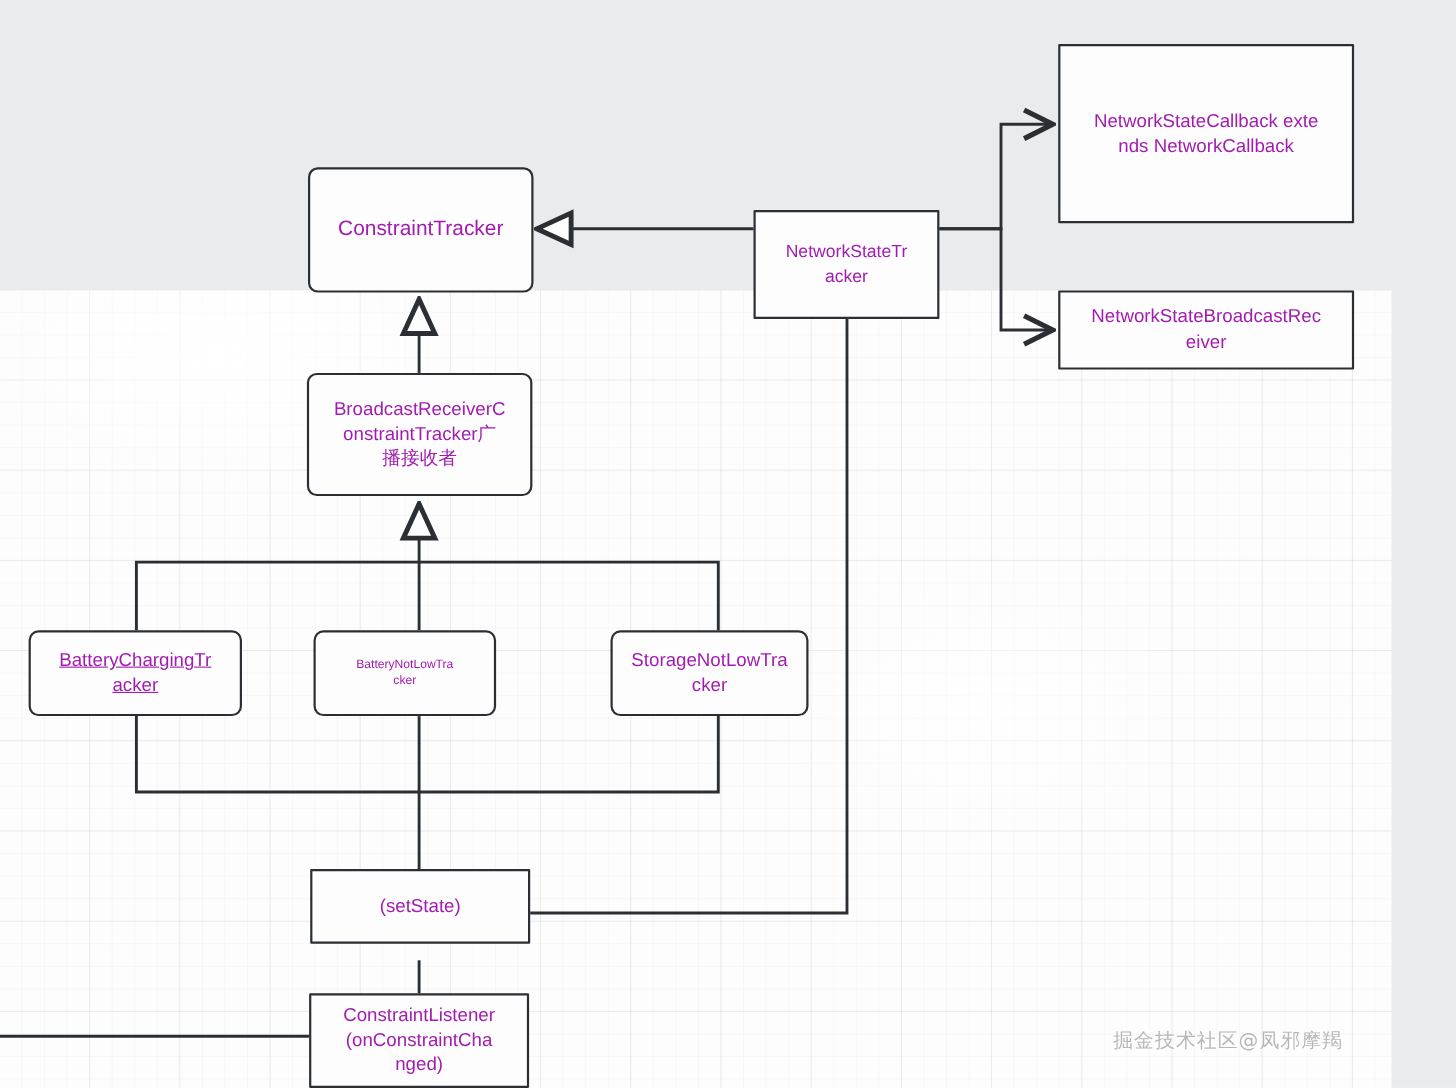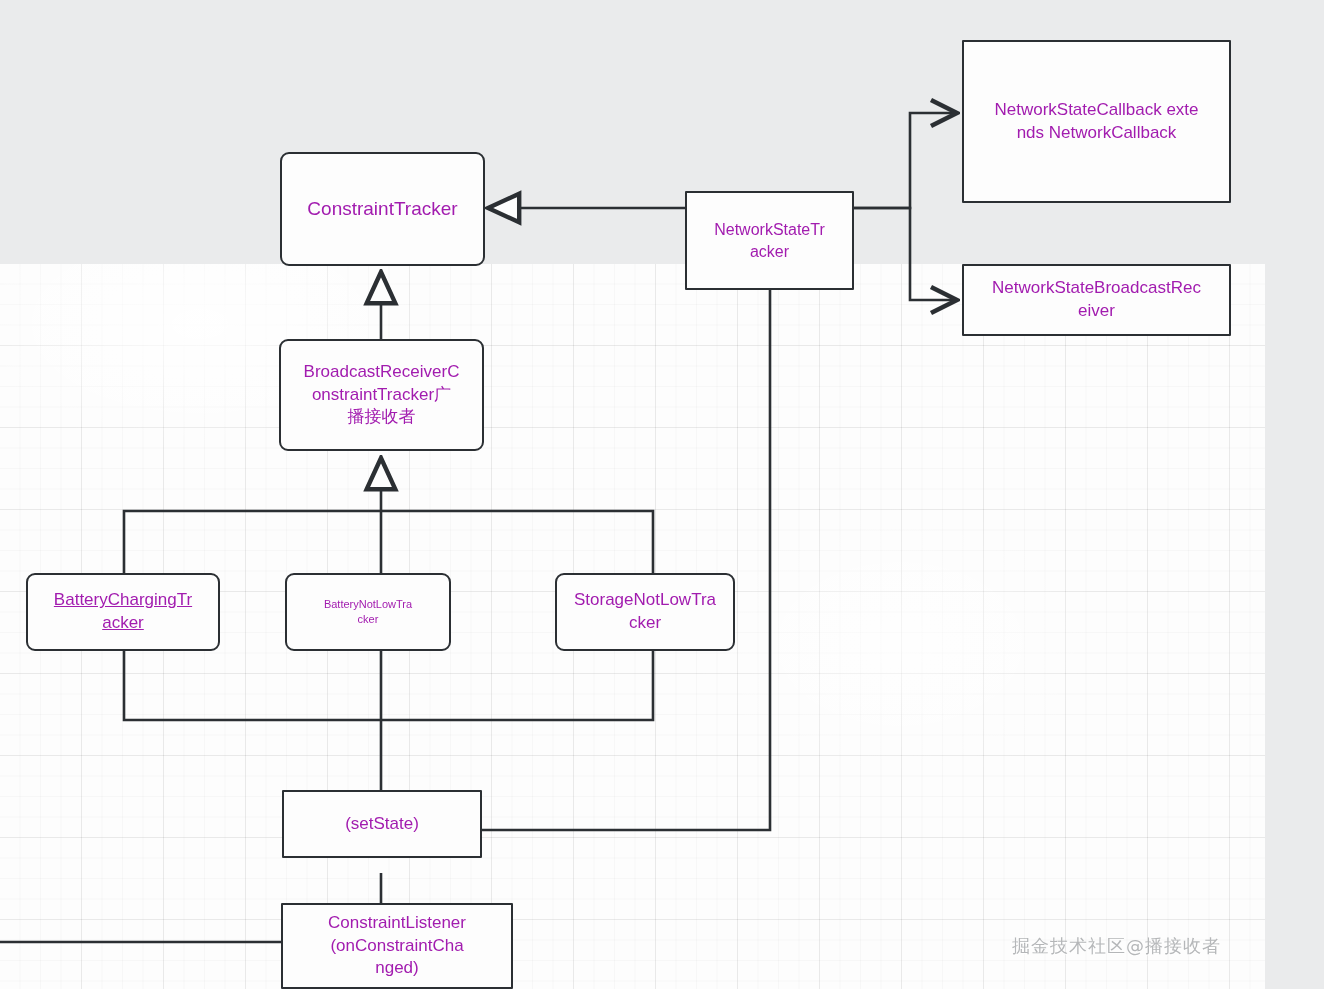--- a/index.html
+++ b/index.html
@@ -141,19 +141,19 @@
   </div>
 
   <div class="node rounded" style="left:555px; top:573px; width:180px; height:78px; font-size:17px;">
     <span>StorageNotLowTra<br>cker</span>
   </div>
 
   <div class="node sq" style="left:282px; top:790px; width:200px; height:68px; font-size:17px;">
     <span>(setState)</span>
   </div>
 
-  <div class="node sq" style="left:281px; top:903px; width:232px; height:86px; font-size:17px;">
+  <div class="node sq" style="left:281px; top:903px; width:200px; height:86px; font-size:17px;">
     <span>ConstraintListener<br>(onConstraintCha<br>nged)</span>
   </div>
 
-  <div id="watermark">掘金技术社区@播接收者</div>
+  <div id="watermark">掘金技术社区@凤邪摩羯</div>
 
 </div>
 
 </body></html>

